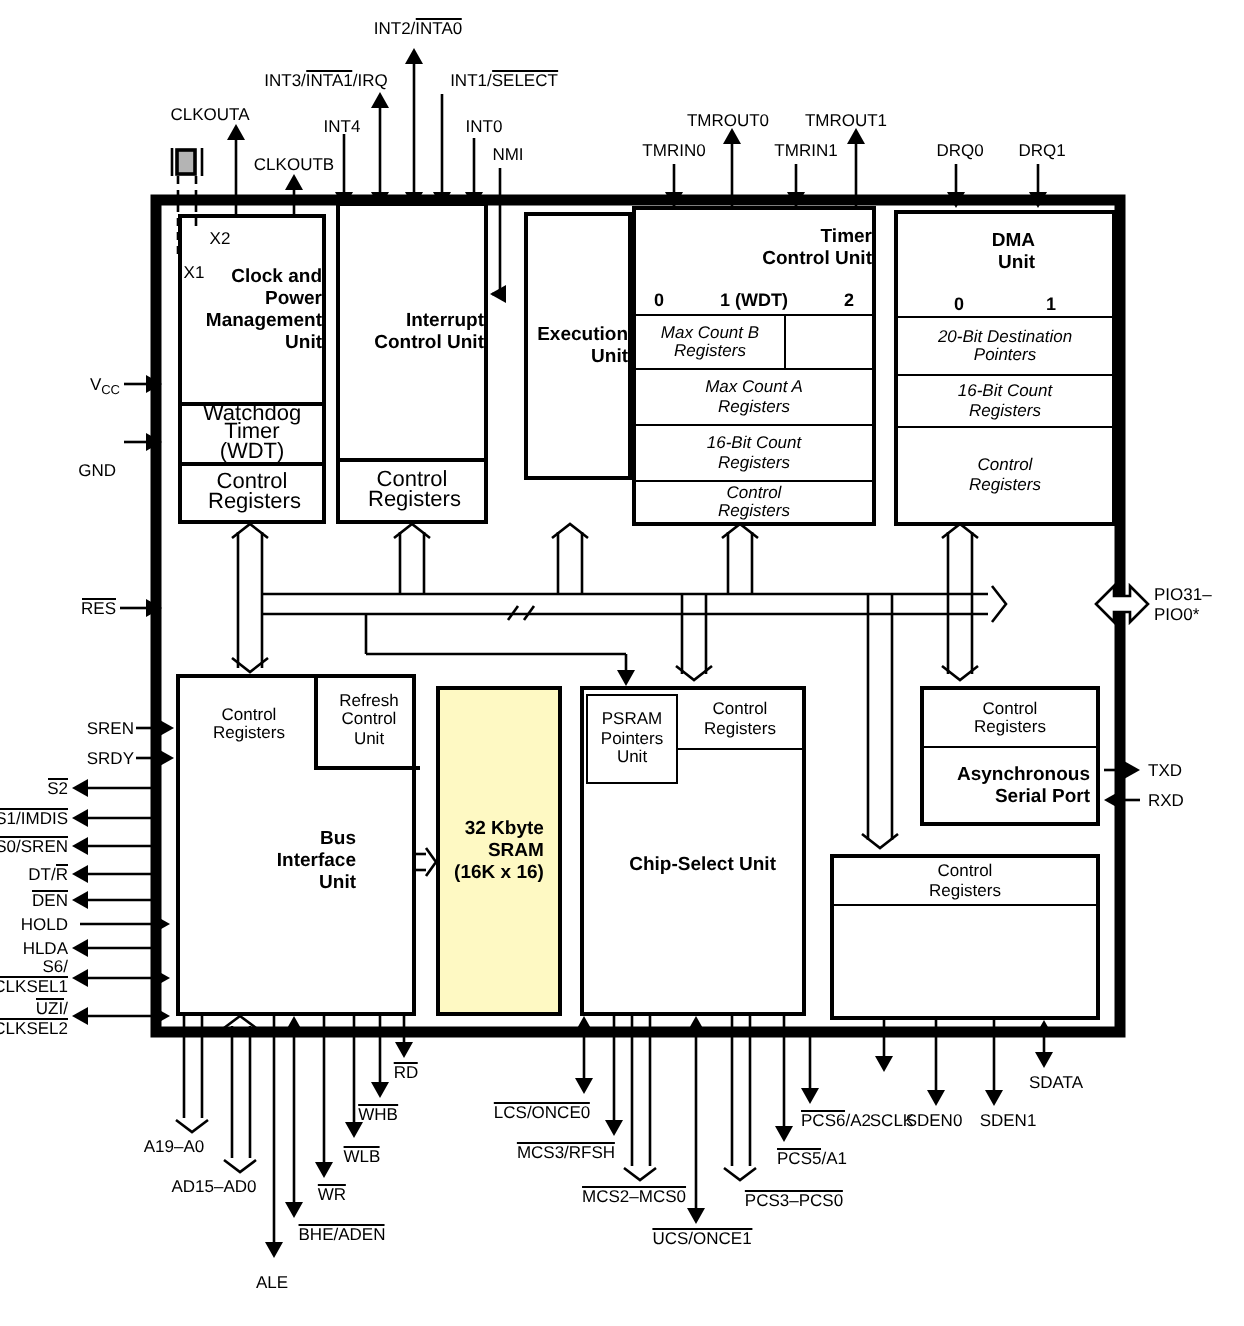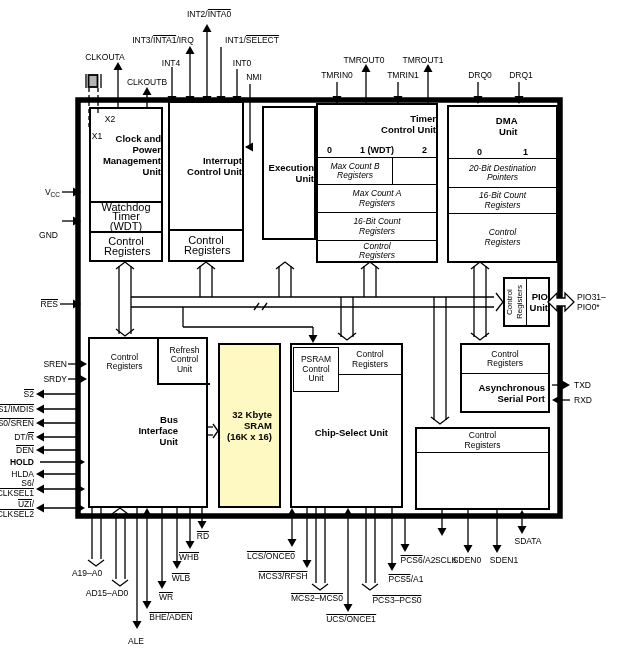--- a/index.html
+++ b/index.html
@@ -285,28 +285,20 @@
         <span style="width:76px">20-Bit Destination Pointers</span>
       </div>
     <div class="row" style="height:25px">
         <span style="width:60px">16-Bit Count Registers</span>
       </div>
     <div class="row" style="flex:1">
         <span style="width:44px">Control Registers</span>
       </div>
   </div>
 
-  <div class="box" id="u-pio">
-    <div class="pio-left">
-      <div class="pio-rot">Control Registers</div>
-    </div>
-    <div class="pio-right utitle">
-        <span style="width:21px;display:block">PIO Unit</span>
-      </div>
-  </div>
 
   <div class="box" id="u-async">
     <div class="cr-top" style="height:28px">
         <span style="width:44px">Control Registers</span>
       </div>
     <div class="grow utitle">
         <span style="width:80px">Asynchronous Serial Port</span>
       </div>
   </div>
 
@@ -325,21 +317,21 @@
       <span style="display:block">
         <span style="display:block">32 Kbyte</span>
         <span style="display:block">SRAM</span>
         <span style="display:block">(16K x 16)</span>
       </span>
     </div>
   </div>
 
   <div class="box" id="u-csu">
     <div class="csu-psram">
-        <span style="width:40px">PSRAM Control Unit</span>
+        <span style="width:40px">PSRAM Pointers Unit</span>
       </div>
     <div class="csu-cr">
         <span style="width:44px">Control Registers</span>
       </div>
     <div class="csu-title utitle"><span>Chip-Select Unit</span></div>
   </div>
 
   <div class="box" id="u-sync">
     <div class="cr-top" style="height:23px">
         <span style="width:44px">Control Registers</span>
@@ -366,21 +358,21 @@
       <div class="pin r" style="right: 562px; top: 187px;"><span>V</span><span class="sub">CC</span></div>
       <div class="pin r" style="right: 564px; top: 216px; margin-top: 14px;"><span>GND</span></div>
       <div class="pin r" style="right: 564px; top: 299px;"><span class="ov">RES</span></div>
       <div class="pin r" style="right: 555px; top: 359px;"><span>SREN</span></div>
       <div class="pin r" style="right: 555px; top: 374px;"><span>SRDY</span></div>
       <div class="pin r" style="right: 588px; top: 389px;"><span class="ov">S2</span></div>
       <div class="pin r" style="right: 588px; top: 404px;"><span class="ov">S1/IMDIS</span></div>
       <div class="pin r" style="right: 588px; top: 418px;"><span class="ov">S0/SREN</span></div>
       <div class="pin r" style="right: 588px; top: 432px;"><span>DT/</span><span class="ov">R</span></div>
       <div class="pin r" style="right: 588px; top: 445px;"><span class="ov">DEN</span></div>
-      <div class="pin r" style="right: 588px; top: 457px; font-weight: bold;"><span>HOLD</span></div>
+      <div class="pin r" style="right: 588px; top: 457px;"><span>HOLD</span></div>
       <div class="pin r" style="right: 588px; top: 469px;"><span>HLDA</span></div>
       <div class="pin r" style="right: 588px; top: 478px;"><span>S6/</span><br><span class="ov">CLKSEL1</span></div>
       <div class="pin r" style="right: 588px; top: 499px;"><span class="ov">UZI</span><span>/</span><br><span class="ov">CLKSEL2</span></div>
       <div class="pin c" style="left: 87px; top: 568px;"><span>A19–A0</span></div>
       <div class="pin c" style="left: 107px; top: 588px;"><span>AD15–AD0</span></div>
       <div class="pin c" style="left: 136px; top: 636px;"><span>ALE</span></div>
       <div class="pin c" style="left: 171px; top: 612px;"><span class="ov">BHE/ADEN</span></div>
       <div class="pin c" style="left: 166px; top: 592px;"><span class="ov">WR</span></div>
       <div class="pin c" style="left: 181px; top: 573px;"><span class="ov">WLB</span></div>
       <div class="pin c" style="left: 189px; top: 552px;"><span class="ov">WHB</span></div>

